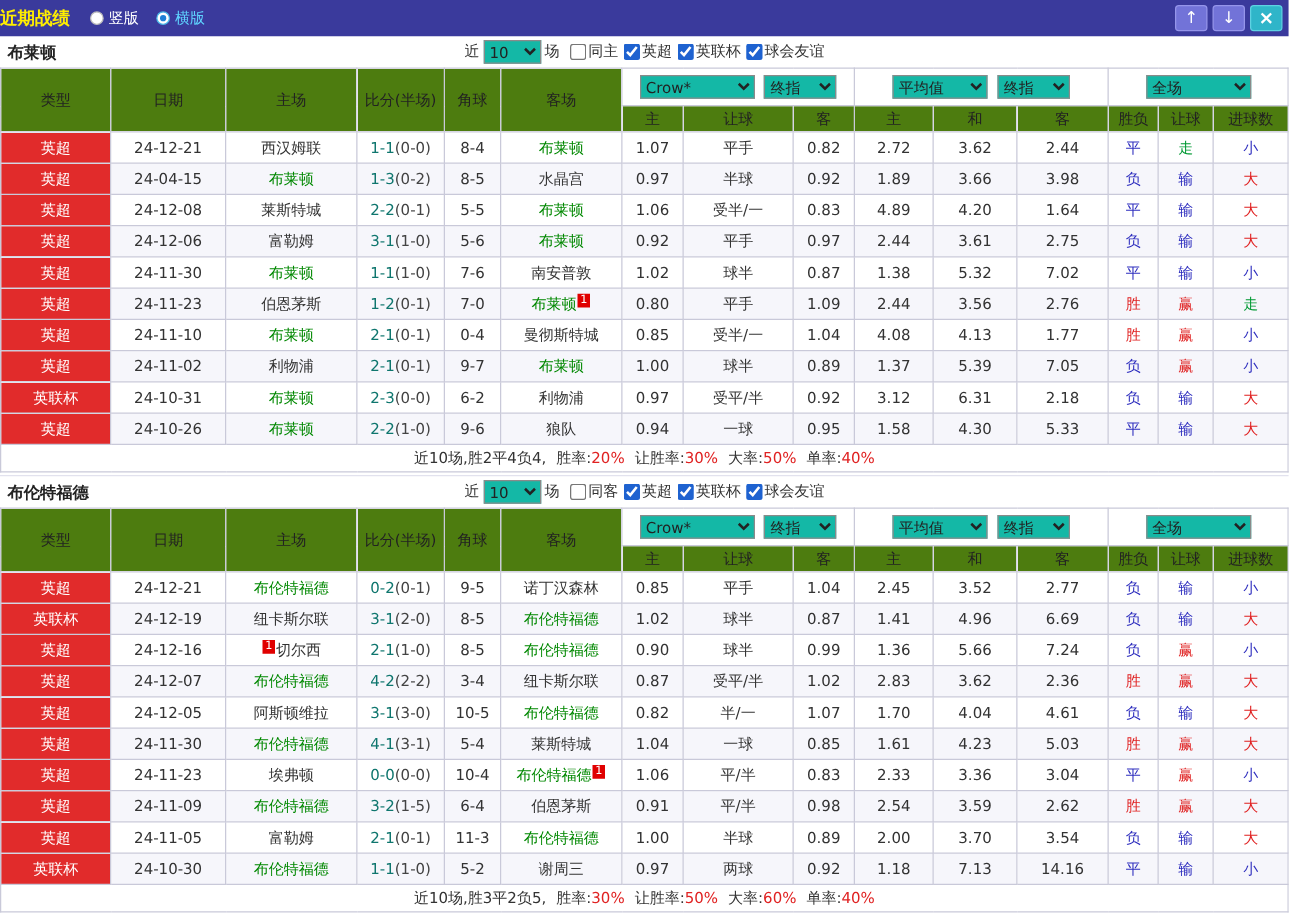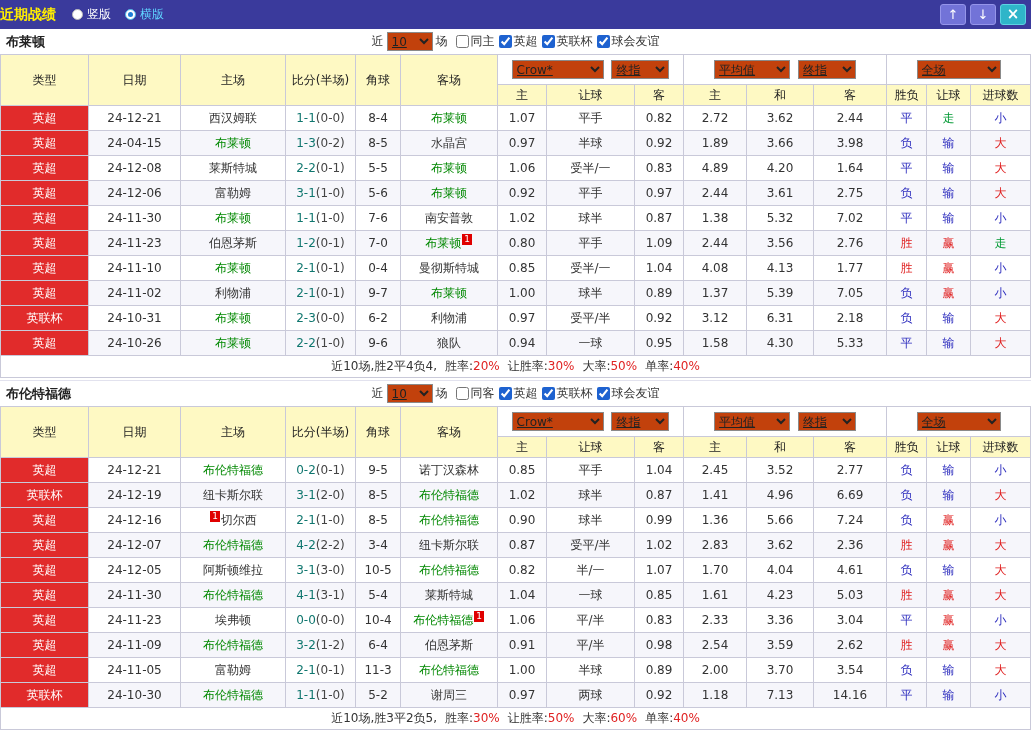--- a/index.html
+++ b/index.html
@@ -22,33 +22,33 @@
   .topbar-btns { position:absolute; right:5px; top:4px; display:flex; gap:4px; }
   .tb-btn { width:26px; height:21px; background:#7273d8; border:1px solid #9595ea; border-radius:3px; color:#fff; text-align:center; line-height:19px; font-size:13px; cursor:pointer; }
   .tb-btn.close { background:#2fb5c9; border-color:#5ed2e2; font-size:15px; font-weight:bold; }
   
   .section + .section { margin-top:2px; border-top:1px solid #e2e2ee; }
   .filter-row { height:25px; display:flex; align-items:center; position:relative; }
   .team-name { position:absolute; left:6px; font-weight:bold; font-size:13px; color:#222; }
   .filter-controls { margin:0 auto; display:flex; align-items:center; }
   .filter-controls .near-label { margin-right:3px; }
   .filter-controls .games-label { margin-left:3px; }
-  select { font-size:12px; height:19px; border:1px solid #8a8a8a; background:#c2410c; color:#222; font-family:inherit;text-decoration:underline; }
+  select { font-size:12px; height:19px; border:1px solid #8a8a8a; background:#14b8a6; color:#222; font-family:inherit; }
   .sel-count { width:46px; }
   .sel-source { width:92px; margin-right:4px; }
   .sel-final { width:58px; }
   .sel-average { width:76px; margin-right:4px; }
   .sel-scope { width:84px; }
   .cb-label { display:inline-flex; align-items:center; cursor:pointer; }
   .cb-label input { width:13px; height:13px; margin:0 2px 0 8px; accent-color:#1e62d0; }
   .league-filters .cb-label input { margin-left:4px; }
   
   table { border-collapse:collapse; table-layout:fixed; width:1031px; }
   th, td { border:1px solid #c9c9d9; text-align:center; padding:0; overflow:hidden; white-space:nowrap; }
-  thead th { background:#fef9c3; font-weight:normal; color:#222; }
+  thead th { background:#4d7c0f; font-weight:normal; color:#222; }
   thead th.sel-cell { background:#fff; }
   tr.hdr-top th { height:30px; }
   tr.hdr-sub th { height:21px; }
   tbody td { height:25px; }
   tbody tr:nth-child(even) { background:#f6f6fb; }
   td.league { background:#e12b2b; color:#fff; }
   .focus-team { color:#008800; }
   .score-main { color:#0f766e; }
   .score-half { color:#444; }
   .badge { display:inline-block; background:#e00000; color:#fff; font-size:9px; line-height:11px; padding:0 2px; vertical-align:super; margin:0 1px; }
@@ -524,21 +524,21 @@
             <td>3.36</td>
             <td>3.04</td>
             <td style="color: rgb(45, 45, 190);">平</td>
             <td style="color: rgb(224, 34, 34);">赢</td>
             <td style="color: rgb(45, 45, 190);">小</td>
           </tr>
           <tr>
             <td class="league">英超</td>
             <td>24-11-09</td>
             <td><span class="focus-team">布伦特福德</span></td>
-            <td><span class="score-main">3-2</span><span class="score-half">(1-2)</span></td>
+            <td><span class="score-main">3-2</span><span class="score-half">(1-5)</span></td>
             <td>6-4</td>
             <td><span>伯恩茅斯</span></td>
             <td>0.91</td>
             <td>平/半</td>
             <td>0.98</td>
             <td>2.54</td>
             <td>3.59</td>
             <td>2.62</td>
             <td style="color: rgb(224, 34, 34);">胜</td>
             <td style="color: rgb(224, 34, 34);">赢</td>

